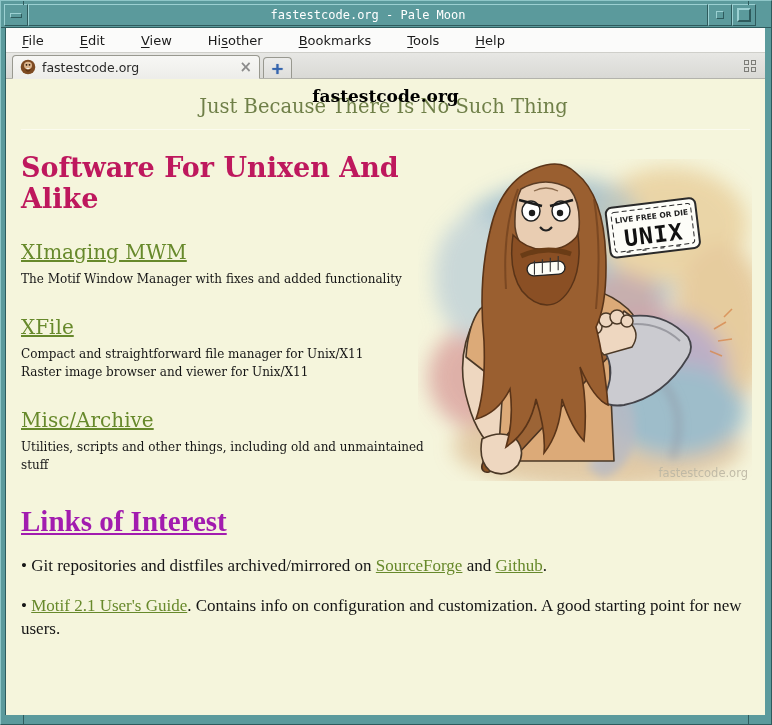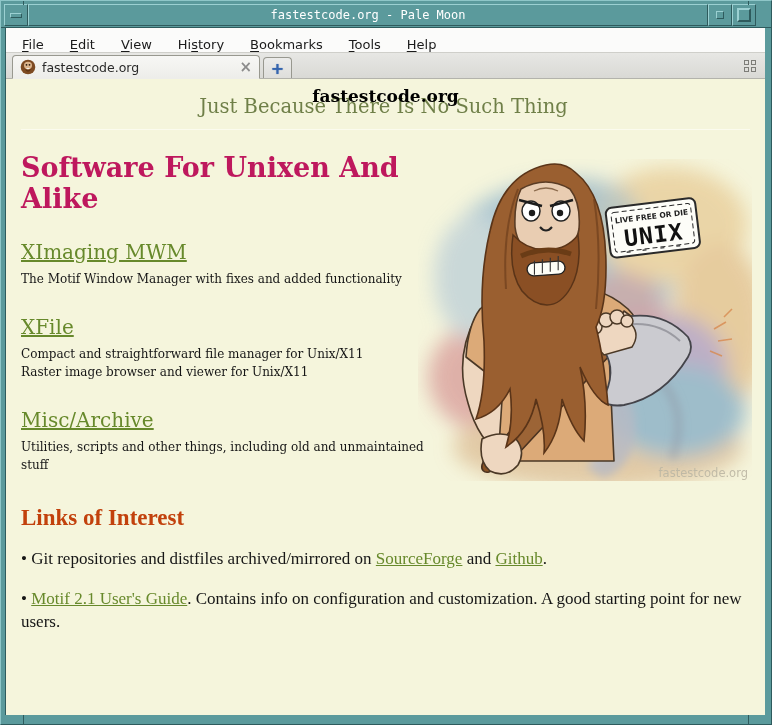--- a/index.html
+++ b/index.html
@@ -45,22 +45,22 @@
     border-bottom-color:#2e5b5d; border-right-color:#2e5b5d;
   }
 
   
   .client {
     position:absolute; left:4px; right:6px; top:26px; bottom:9px;
     background:#f5f5dc; display:flex; flex-direction:column;
     border-left:1px solid #2e5b5d; border-top:1px solid #2e5b5d;
   }
   .menubar {
-    height:24px; background:#fbfbfa; display:flex; align-items:flex-end;
-    padding-left:16px; gap:26px; font-size:13px; color:#1b1b1b; flex:0 0 24px;
+    height:24px; background:#fbfbfa; display:flex; align-items:center;
+    padding-left:16px; gap:36px; font-size:13px; color:#1b1b1b; flex:0 0 24px;
   }
   .menu-item { cursor:default; }
   .mn { text-decoration:underline; text-underline-offset:2px; }
 
   .tabbar {
     flex:0 0 27px; background:linear-gradient(#e7e7e4,#d9d9d5);
     border-top:1px solid #cfcfca; border-bottom:1px solid #b3b3ac;
     display:flex; align-items:flex-end; padding-left:6px; position:relative;
   }
   .tab-active {
@@ -106,22 +106,22 @@
     border-bottom:1px solid #fbfbee; margin:6px 0 0 0;
   }
   .main { position:relative; }
   .illustration { position:absolute; top:7px; right:-2px; width:334px; height:322px; }
   .software { width:418px; }
   .h-big { font-size:27px; font-weight:bold; margin:22px 0 0 0; color:#be185d; }
   .sw-item h2 { margin:26px 0 6px 0; font-size:20px; font-weight:normal; }
   .sw-item p { margin:0; font-size:12px; line-height:1.55; }
   a.green { color:#67892b; text-decoration:underline; cursor:pointer; }
   .loi-heading {
-    font-family:"Liberation Serif", serif; font-size:23px; font-weight:bold;
-    margin:30px 0 4px 0; color:#c2410c;
+    font-family:"Liberation Serif", serif; font-size:29px; font-weight:bold;
+    margin:30px 0 4px 0; color:#a21caf;text-decoration:underline;
   }
   .bullets { font-family:"Liberation Serif", serif; font-size:17px; line-height:1.35; }
   .bullets p { margin:17px 0 0 0; }
 </style>
 </head>
 <body>
 
 <div class="mwm-frame">
 
   <div class="titlebar">
@@ -145,21 +145,21 @@
   <div class="notch" style="right:22px; bottom:0; width:1px; height:9px;"></div>
   <div class="notch" style="left:0; top:26px; width:4px; height:1px;"></div>
   <div class="notch" style="right:0; top:26px; width:6px; height:1px;"></div>
 
   <div class="client">
 
     <div class="menubar">
       <span class="menu-item"><span></span><span class="mn">F</span><span>ile</span></span>
       <span class="menu-item"><span></span><span class="mn">E</span><span>dit</span></span>
       <span class="menu-item"><span></span><span class="mn">V</span><span>iew</span></span>
-      <span class="menu-item"><span>Hi</span><span class="mn">s</span><span>tory</span></span>
+      <span class="menu-item"><span>Hi</span><span class="mn">s</span><span>other</span></span>
       <span class="menu-item"><span></span><span class="mn">B</span><span>ookmarks</span></span>
       <span class="menu-item"><span></span><span class="mn">T</span><span>ools</span></span>
       <span class="menu-item"><span></span><span class="mn">H</span><span>elp</span></span>
     </div>
 
     <div class="tabbar">
       <div class="tab-active">
         <svg width="16" height="16" viewBox="0 0 16 16">
           <circle cx="8" cy="8" r="7.3" fill="#7d4a22"></circle>
           <ellipse cx="8" cy="6.4" rx="4" ry="3.6" fill="#dcb48c"></ellipse>

